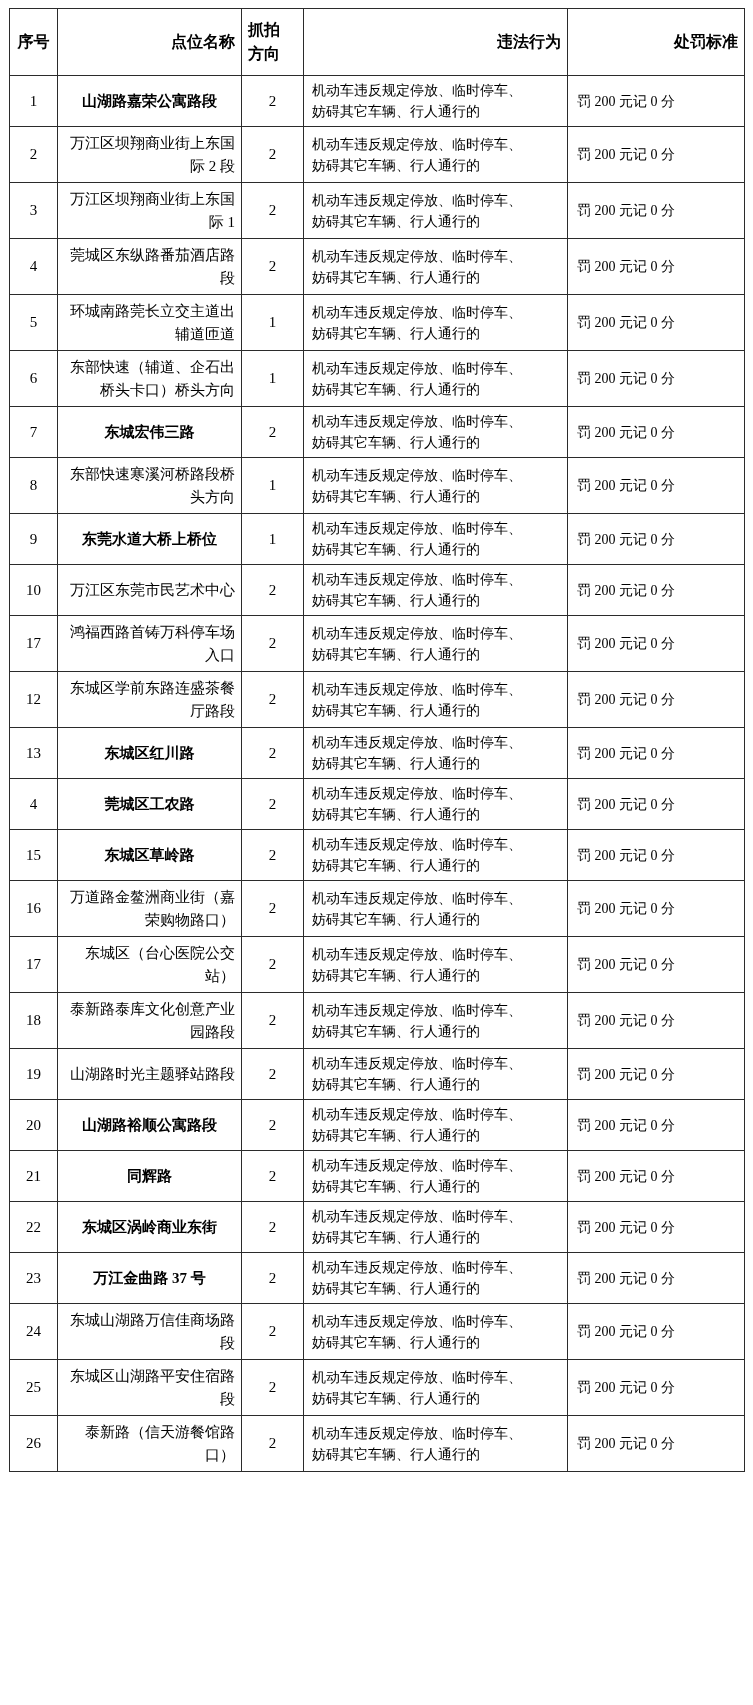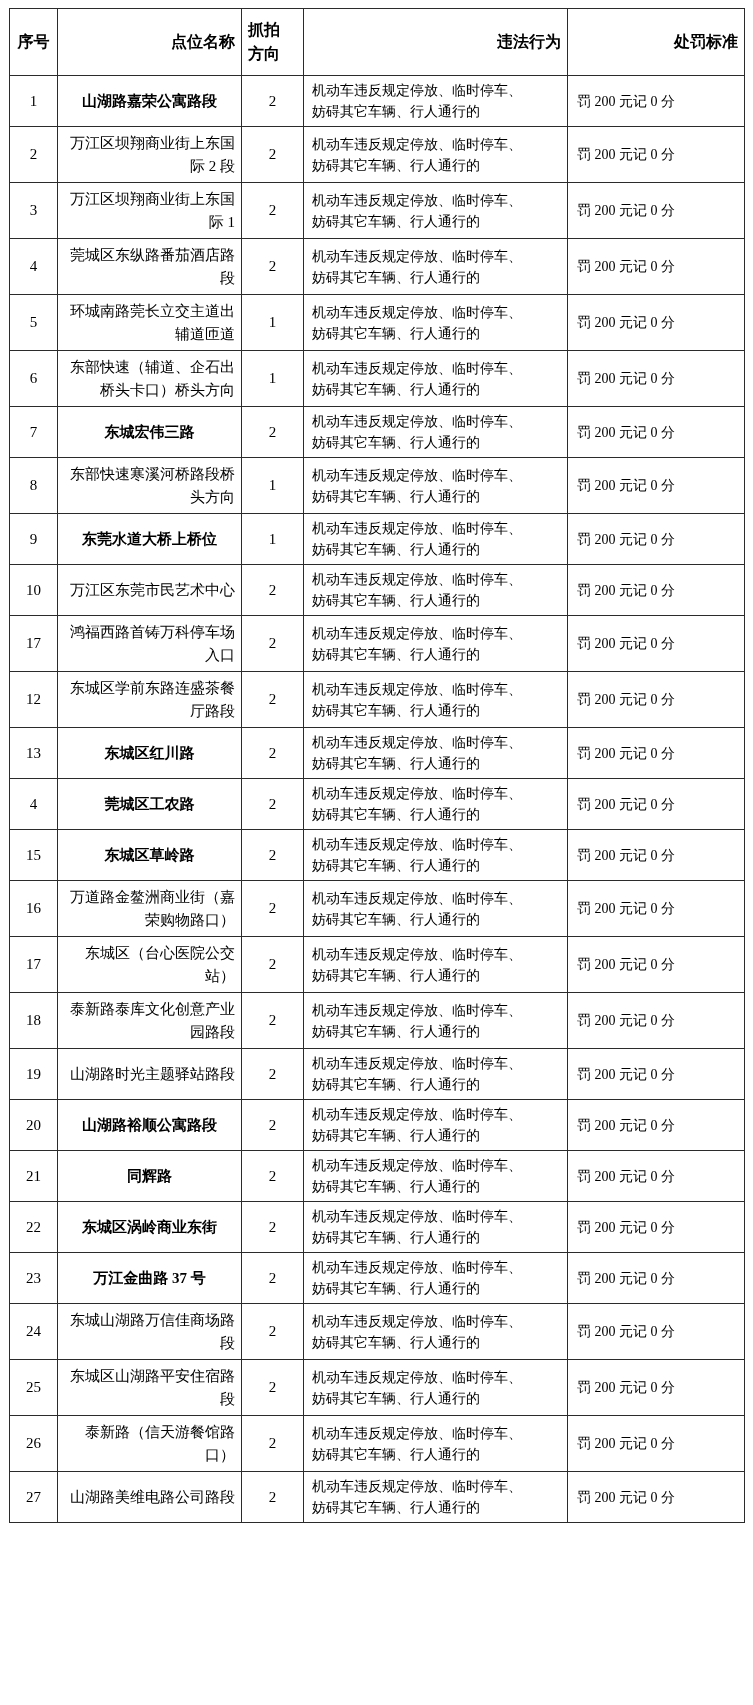--- a/index.html
+++ b/index.html
@@ -373,25 +373,15 @@
         <tr>
           <td class="idx">26</td>
           <td class="name">泰新路（信天游餐馆路口）</td>
           <td class="dir">2</td>
           <td class="act">
             <span class="act-line">机动车违反规定停放、临时停车、</span>
             <span class="act-line">妨碍其它车辆、行人通行的</span>
           </td>
           <td class="pen">罚 200 元记 0 分</td>
         </tr>
-        <tr>
-          <td class="idx">27</td>
-          <td class="name">山湖路美维电路公司路段</td>
-          <td class="dir">2</td>
-          <td class="act">
-            <span class="act-line">机动车违反规定停放、临时停车、</span>
-            <span class="act-line">妨碍其它车辆、行人通行的</span>
-          </td>
-          <td class="pen">罚 200 元记 0 分</td>
-        </tr>
       </tbody>
   </table>
 </div>
 
 </body></html>

